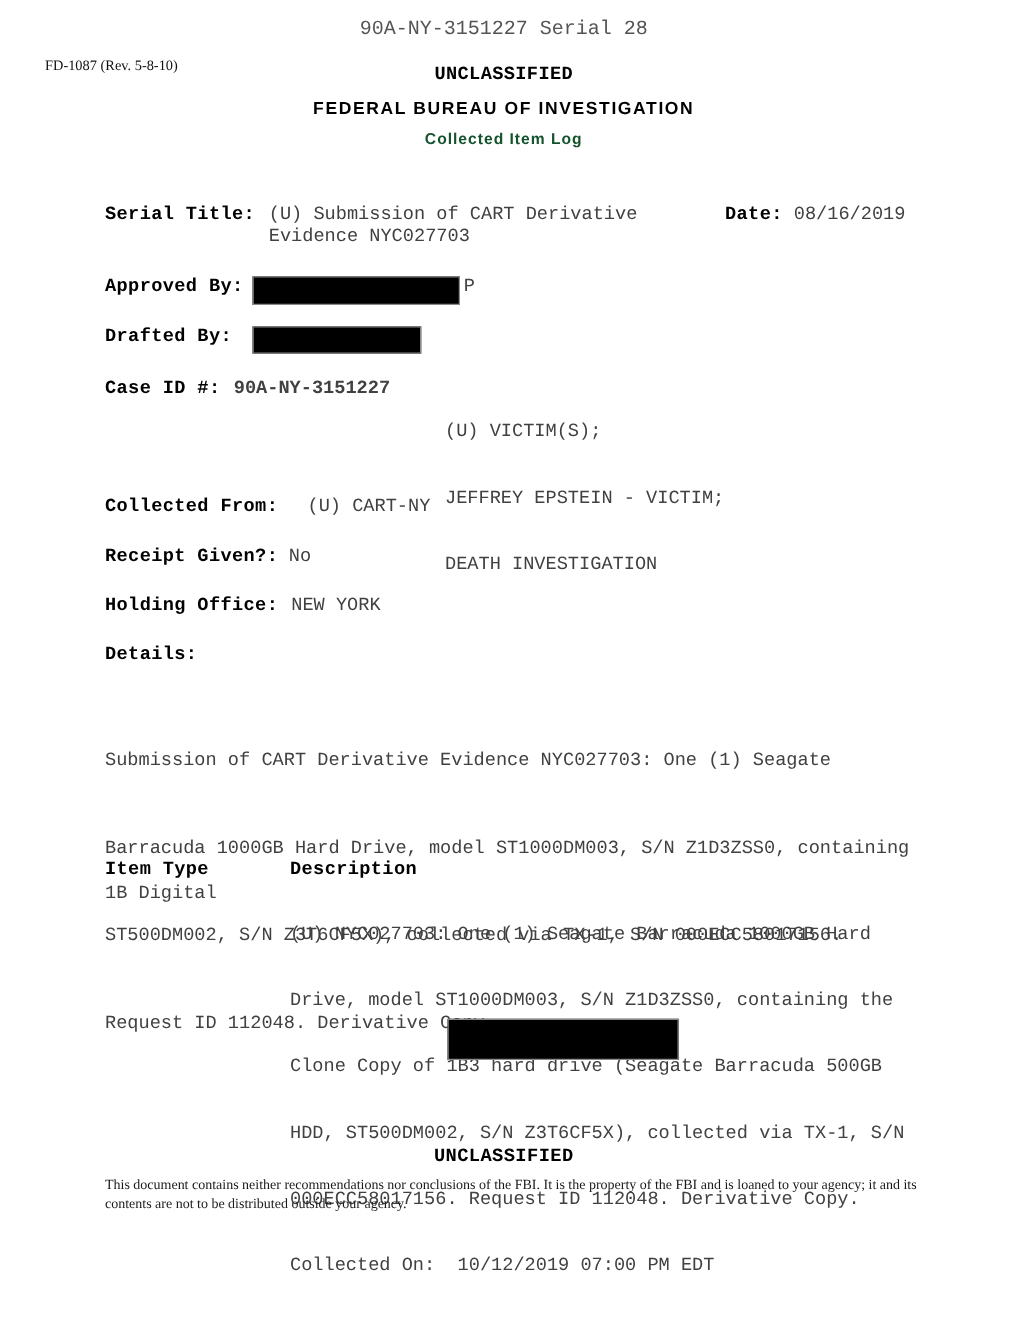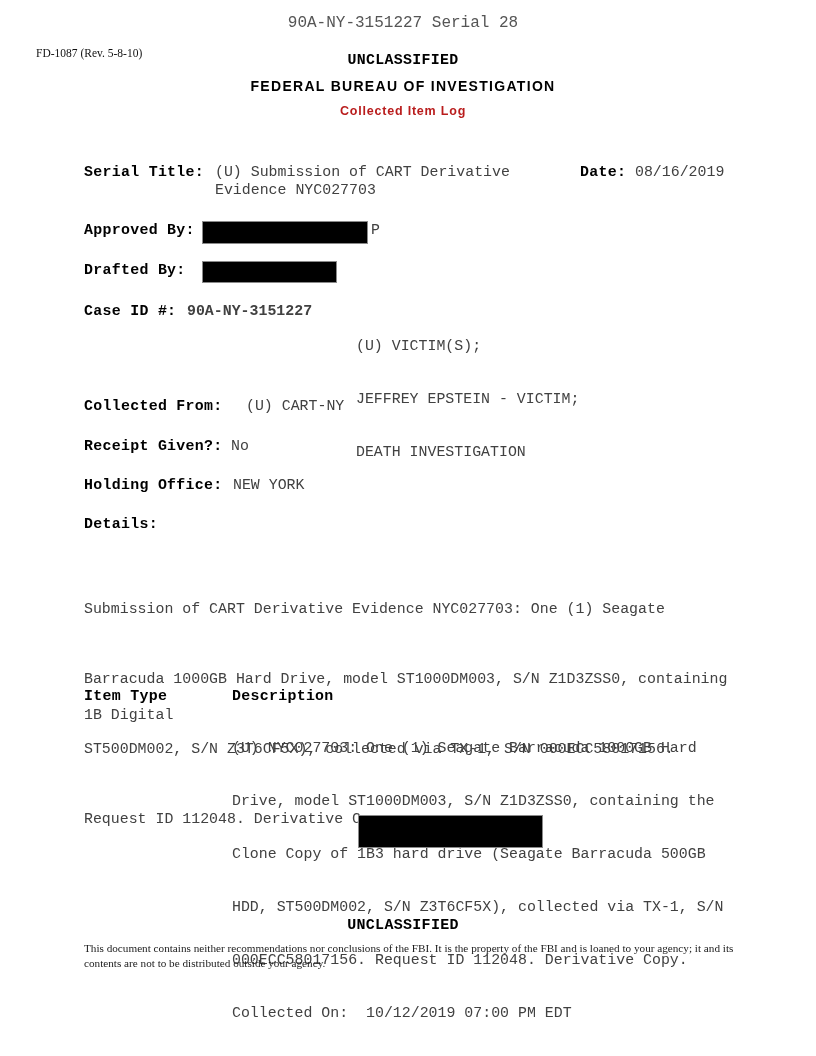--- a/index.html
+++ b/index.html
@@ -11,21 +11,21 @@
         font-size:14.9px;line-height:1.15;color:#414141;white-space:pre;}
   .monob{position:absolute;font-family:"Liberation Mono","DejaVu Sans Mono",monospace;
         font-size:14.9px;line-height:1.15;color:#000000;font-weight:bold;letter-spacing:0.3px;white-space:pre;}
   .serif{position:absolute;font-family:"Liberation Serif","DejaVu Serif",serif;color:#111111;white-space:pre;}
   .center{left:0;width:806px;text-align:center;}
   .serial{top:14px;font-size:16px;color:#555555;}
   .class-top{top:52px;font-size:14.9px;}
   .agency{top:78px;font-family:"Liberation Sans","DejaVu Sans",sans-serif;
           font-size:14px;font-weight:bold;letter-spacing:1.3px;color:#000;}
   .formtitle{top:104px;font-family:"Liberation Sans","DejaVu Sans",sans-serif;
-          font-size:12.5px;font-weight:bold;letter-spacing:0.8px;color:#b91c1c;}
+          font-size:12.5px;font-weight:bold;letter-spacing:0.8px;color:#14532d;}
   .block{position:absolute;font-family:"Liberation Mono","DejaVu Sans Mono",monospace;
          font-size:14.9px;color:#414141;white-space:pre;}
   .details-block{left:84px;top:551px;line-height:23.4px;}
   .desc-block{left:232px;top:705px;line-height:17.65px;}
   .case-block{left:356px;top:303px;line-height:17.6px;}
   .redaction{position:absolute;background:#000000;border:1px solid #8a8a8a;box-sizing:border-box;}
   .footer-class{top:917px;font-size:15px;}
   .disclaimer{left:84px;top:941px;font-size:11.2px;line-height:15.4px;color:#1a1a1a;white-space:normal;}
 </style>
 </head>

